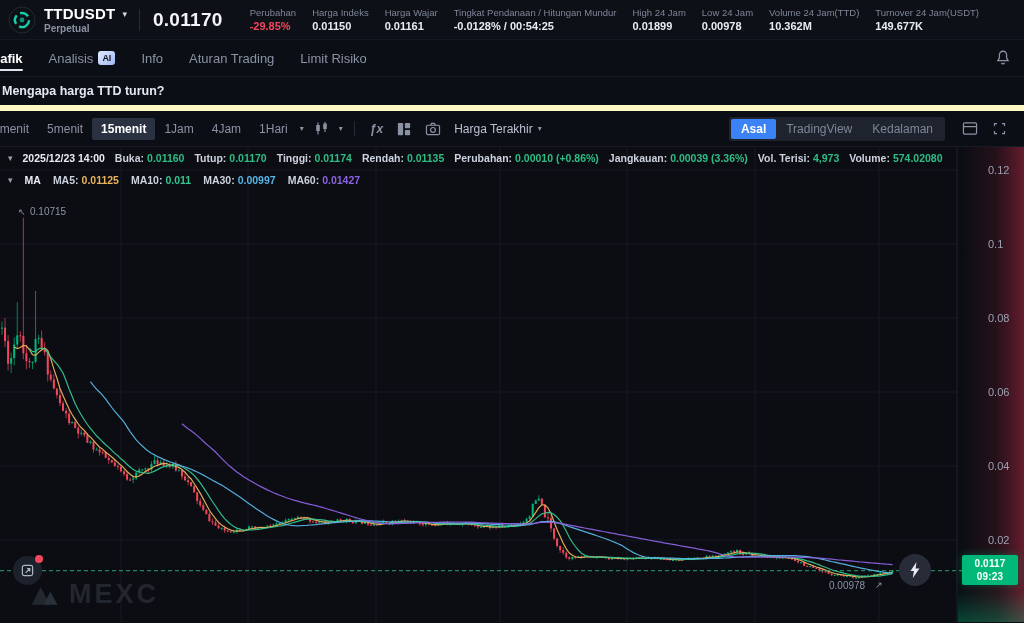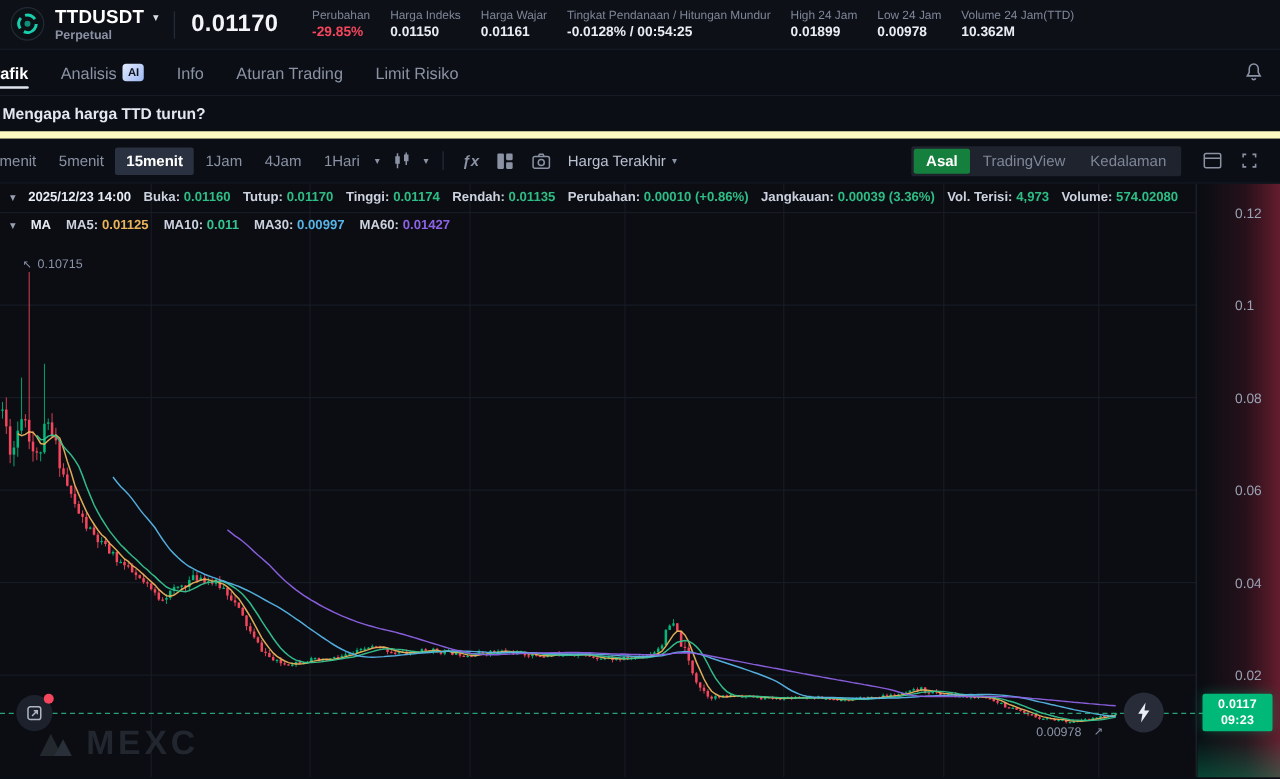--- a/index.html
+++ b/index.html
@@ -5,21 +5,21 @@
   * { box-sizing: border-box; }
   html,body { margin:0; padding:0; }
   body {
     width:1024px; height:623px; overflow:hidden;
     background:#0b0e15; color:#e8eaf0;
     font-family:"Liberation Sans", sans-serif;
     -webkit-font-smoothing:antialiased;
   }
   
   .top { height:40px; display:flex; align-items:center; padding:0 10px 0 8px; background:#0d1017; border-bottom:1px solid #141925; }
-  .sym-wrap { display:flex; align-items:flex-start; gap:8px; cursor:pointer; }
+  .sym-wrap { display:flex; align-items:flex-end; gap:8px; cursor:pointer; }
   .coin { width:28px; height:28px; flex:0 0 auto; }
   .sym-col { display:flex; flex-direction:column; }
   .sym-row { display:flex; align-items:center; }
   .sym { font-size:15px; font-weight:700; color:#fff; letter-spacing:0.2px; }
   .hdr-caret { color:#d6dbe6; font-size:9px; margin-left:7px; }
   .subt { font-size:10px; color:#8a92a4; font-weight:600; margin-top:1px; }
   .vdiv { width:1px; height:22px; background:#242a36; margin:0 13px 0 12px; }
   .last-price { font-size:19px; font-weight:700; color:#f2f4f8; letter-spacing:0.3px; white-space:nowrap; }
   .stats { display:flex; gap:16px; margin-left:27px; }
   .stat { display:flex; flex-direction:column; justify-content:center; }
@@ -42,21 +42,21 @@
   .tf.first { margin-left:-16px; }
   .tf.active { background:#2a3140; color:#fff; font-weight:700; }
   .tb-caret { color:#8a92a4; font-size:8px; padding:0 3px; cursor:pointer; }
   .tb-div { width:1px; height:15px; background:#242a36; margin:0 8px; }
   .tb-icon { color:#8a92a4; display:flex; align-items:center; padding:0 7px; cursor:pointer; }
   .fx { font-size:12px; font-style:italic; color:#8a92a4; font-weight:600; }
   .tb-label { font-size:12px; color:#b9c0cf; margin:0 2px 0 6px; cursor:pointer; white-space:nowrap; }
   .spacer { flex:1; }
   .view-group { display:flex; background:#1e232d; border-radius:2px; padding:2px; margin-right:10px; }
   .vseg { font-size:12px; color:#7e8698; padding:3px 10px; border-radius:2px; white-space:nowrap; cursor:pointer; }
-  .vseg.active { background:#15803d; color:#fff; font-weight:700; }
+  .vseg.active { background:#3b82f6; color:#fff; font-weight:700; }
   
   .chart { position:relative; width:1024px; height:475px; background:#0b0d13; }
   #chart-svg { position:absolute; left:0; top:0; }
   .ohlc-row { position:absolute; top:5px; left:8px; display:flex; align-items:center; gap:10px; font-size:10.5px; white-space:nowrap; z-index:3; }
   .row-caret { color:#98a0b0; font-size:9px; cursor:pointer; }
   .o-date { color:#e8ecf4; font-weight:700; }
   .o-pair { display:flex; align-items:center; }
   .o-label { color:#ccd2de; font-weight:700; }
   .o-val { color:#2ebd85; font-weight:600; margin-left:3px; }
   .ma-row { position:absolute; top:27px; left:8px; display:flex; align-items:center; gap:12px; font-size:10.5px; white-space:nowrap; z-index:3; }
@@ -114,20 +114,24 @@
       <div class="stat-label">High 24 Jam</div>
       <div class="stat-value">0.01899</div>
     </div>
     <div class="stat">
       <div class="stat-label">Low 24 Jam</div>
       <div class="stat-value">0.00978</div>
     </div>
     <div class="stat">
       <div class="stat-label">Volume 24 Jam(TTD)</div>
       <div class="stat-value">10.362M</div>
+    </div>
+    <div class="stat">
+      <div class="stat-label">Turnover 24 Jam(USDT)</div>
+      <div class="stat-value">149.677K</div>
     </div>
   </div>
 </header>
 
 <nav class="tabs">
   <div class="tab active">
     <span>Grafik</span>
   </div>
   <div class="tab">
     <span>Analisis</span>

